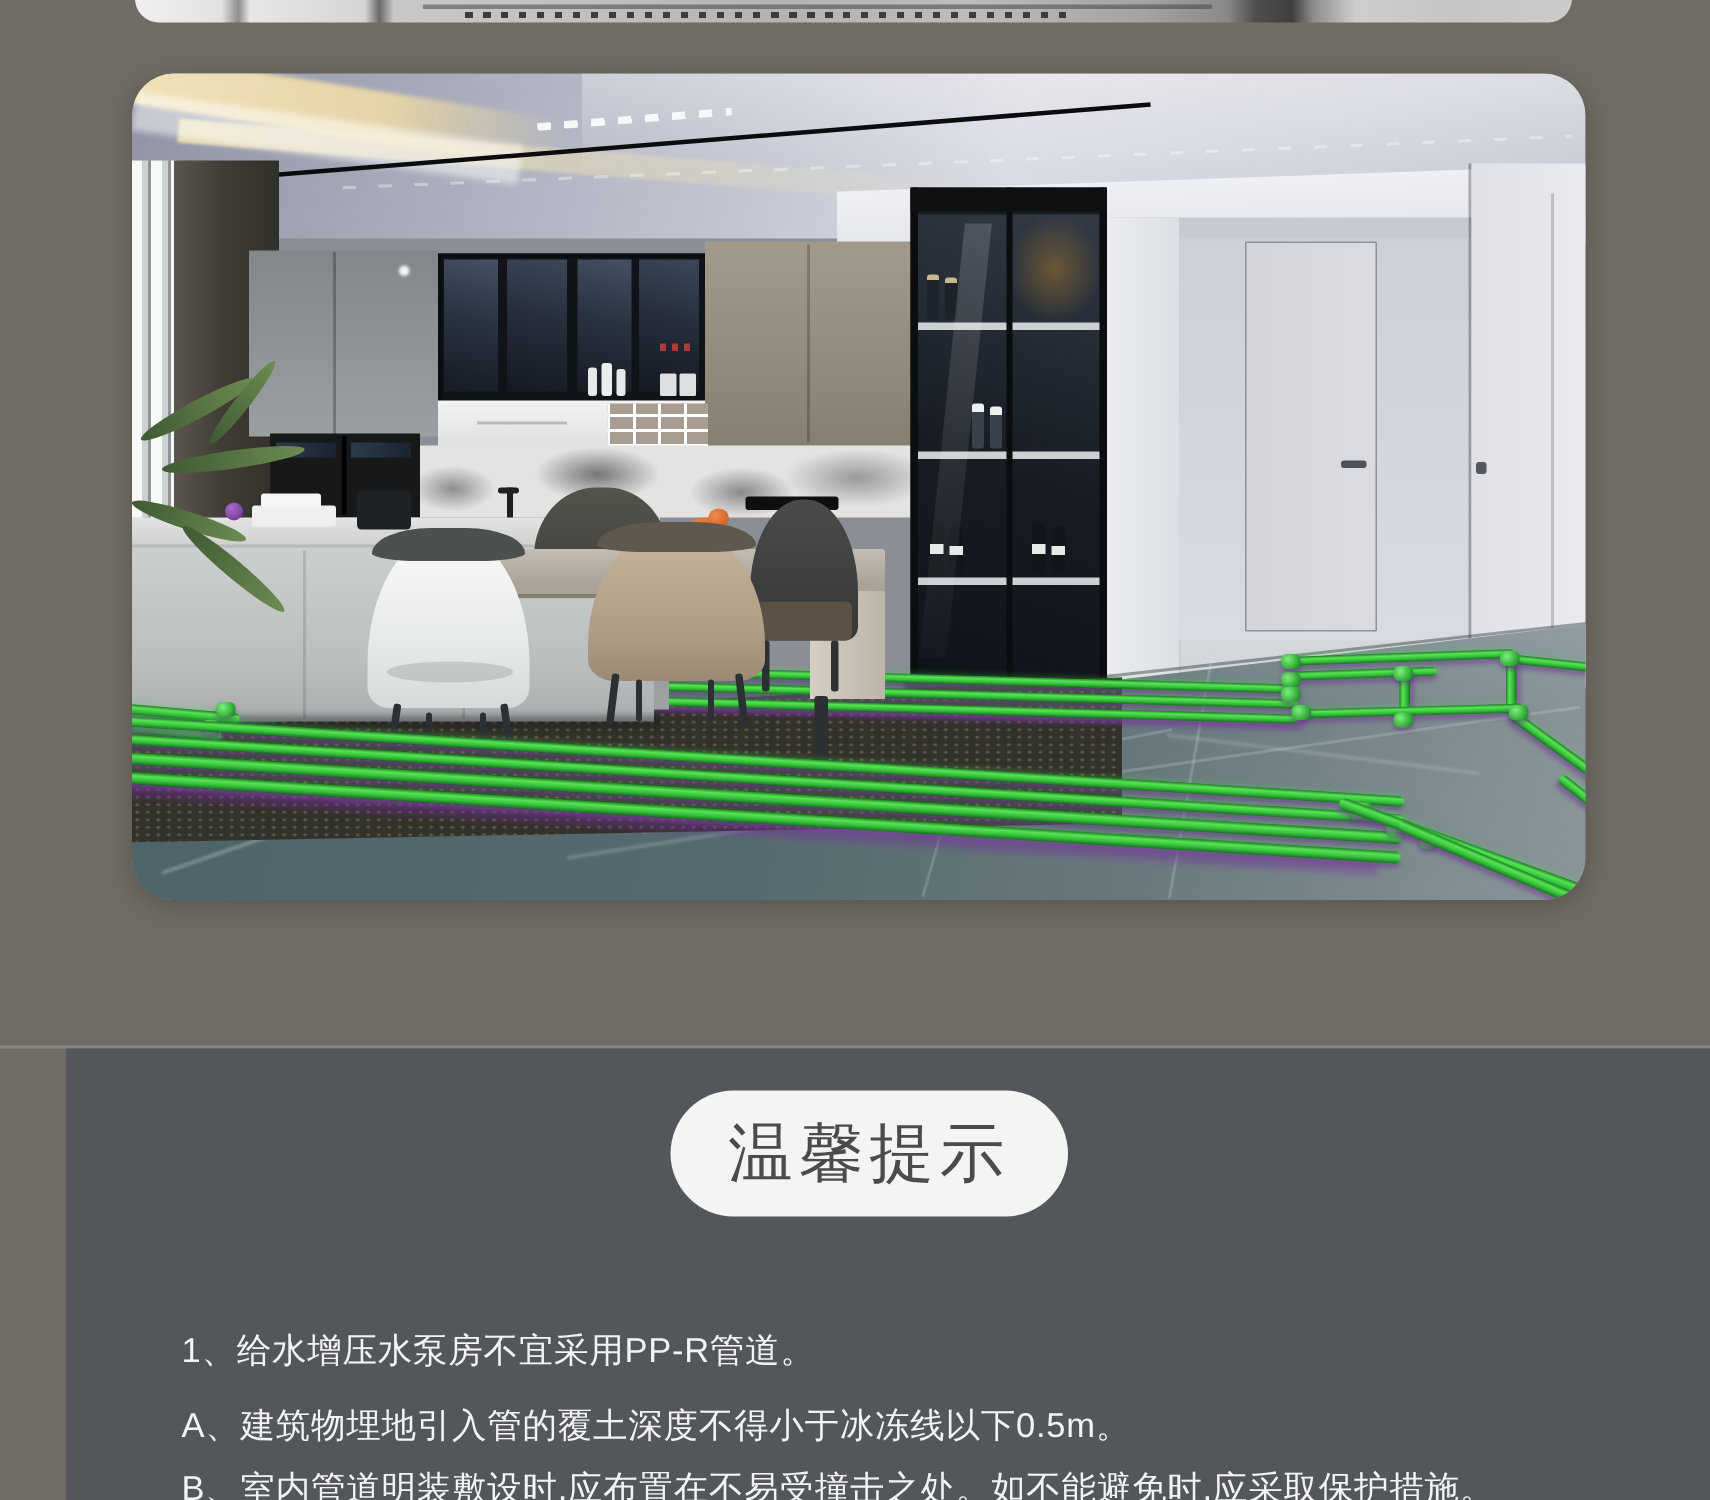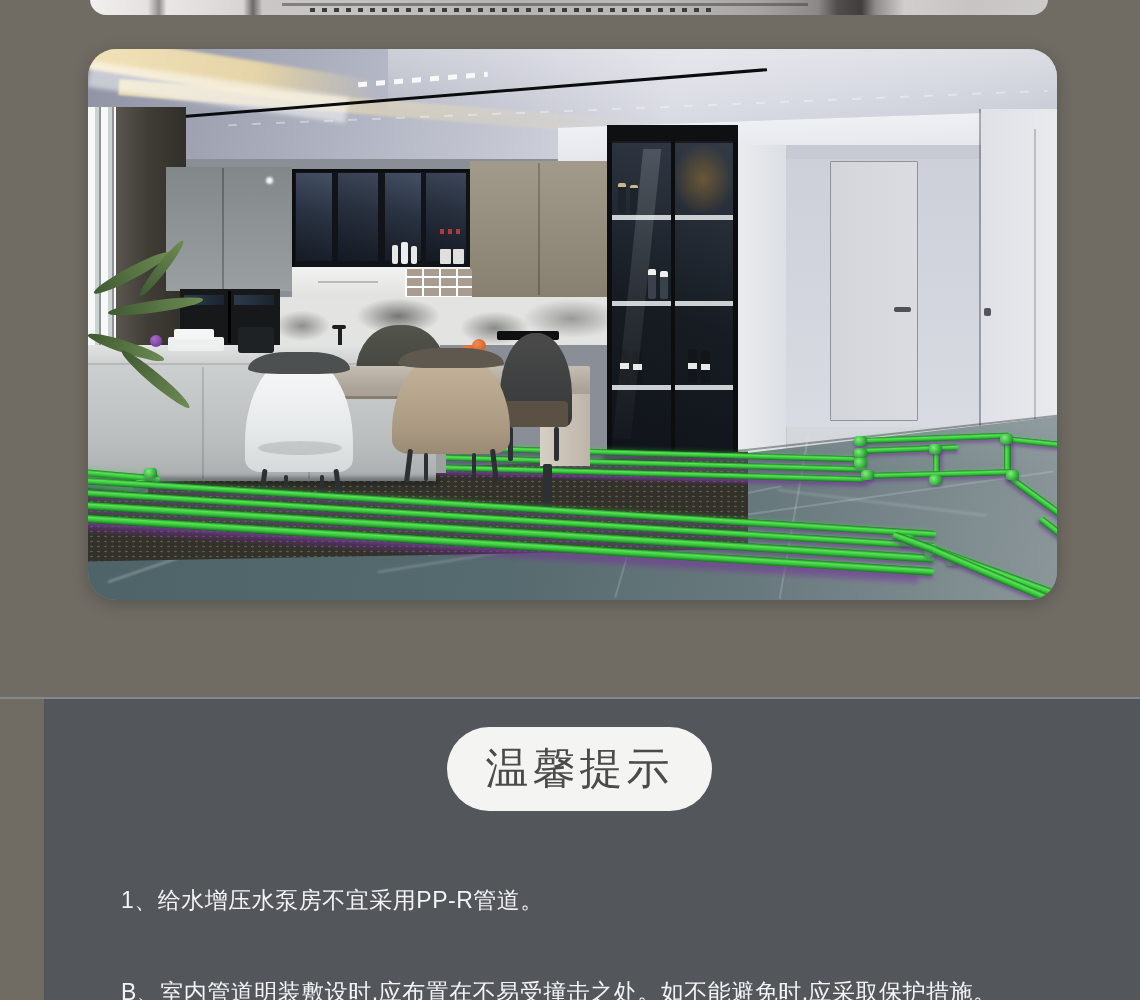--- a/index.html
+++ b/index.html
@@ -222,16 +222,17 @@
     <div class="pipe" style="left:805px;top:482px;width:235px;height:8px;transform:rotate(20deg);"></div>
     <div class="pipe" style="left:845px;top:497px;width:200px;height:8px;transform:rotate(23deg);"></div>
   </div>
 
   <div class="divider"></div>
   <section class="tips-section">
     <div class="badge">
       <span>温馨提示</span>
     </div>
     <p class="note" style="top:186px;">1、给水增压水泵房不宜采用PP-R管道。</p>
+    <p class="note" style="top:236px;">A、建筑物埋地引入管的覆土深度不得小于冰冻线以下0.5m。</p>
     <p class="note" style="top:278px;">B、室内管道明装敷设时,应布置在不易受撞击之处。如不能避免时,应采取保护措施。</p>
   </section>
 
 </div>
 
 </body></html>

